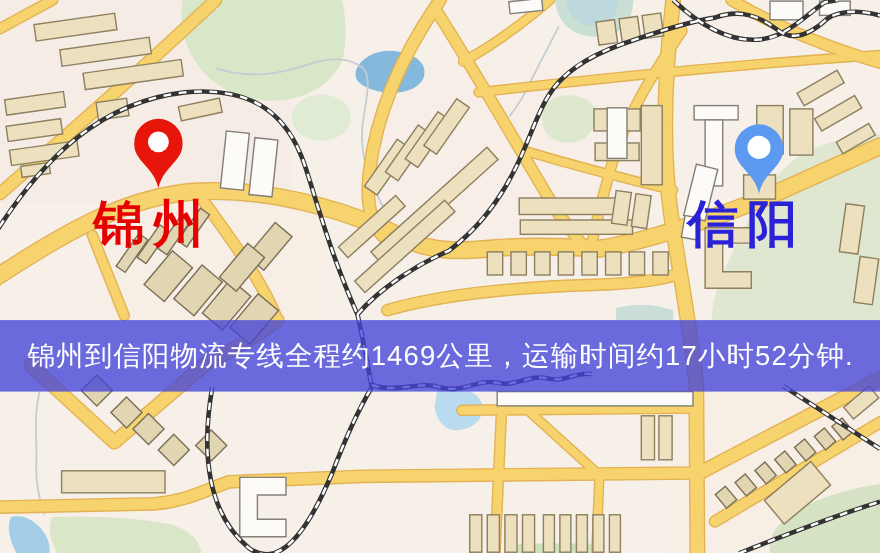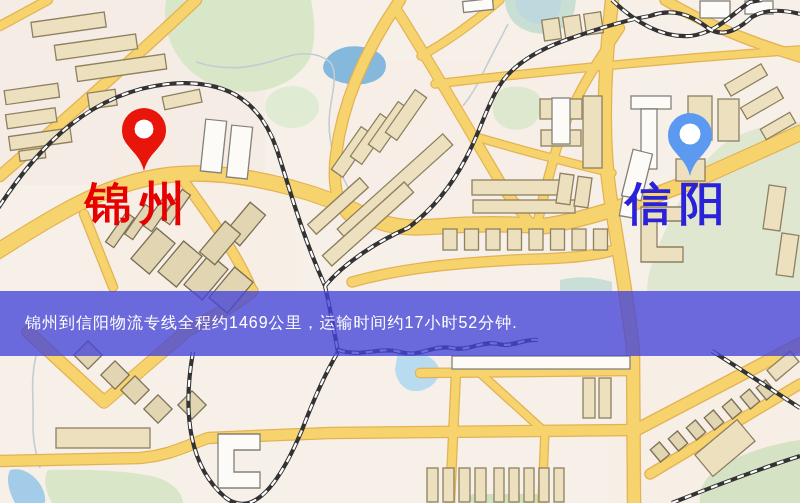--- a/index.html
+++ b/index.html
@@ -2,21 +2,21 @@
 <html><head>
 <meta charset="utf-8">
 <style>
   html,body{margin:0;padding:0;background:#ddd;}
   .stage{position:relative;width:800px;height:503px;overflow:hidden;
          font-family:"Liberation Sans",sans-serif;background:#8b5cf6;}
   .stage svg{position:absolute;left:0;top:0;display:block;}
   .banner{position:absolute;left:0;top:291px;width:800px;height:65px;
           background:rgba(68,68,216,0.78);display:flex;align-items:center;
           box-sizing:border-box;padding-left:25px;}
-  .banner span{color:#ffffff;font-size:16px;letter-spacing:1px;white-space:nowrap;
+  .banner span{color:#ffffff;font-size:25px;letter-spacing:1px;white-space:nowrap;
                font-family:"Liberation Sans",sans-serif;}
   .rb{stroke:#333333;stroke-width:4.2;fill:none;}
   .rd{stroke:#ffffff;stroke-width:2.2;fill:none;stroke-dasharray:7 7;}
   .bld{fill:#ece0bf;stroke:#8e8060;stroke-width:1.3;}
   .bldw{fill:#fcfbf7;stroke:#84817a;stroke-width:1.3;}
   .bldd{fill:#e2d5b2;stroke:#7c7158;stroke-width:1.3;}
   .lbl{font-family:"Liberation Serif",serif;font-weight:bold;font-size:46px;letter-spacing:8px;}
 </style>
 </head>
 <body>

